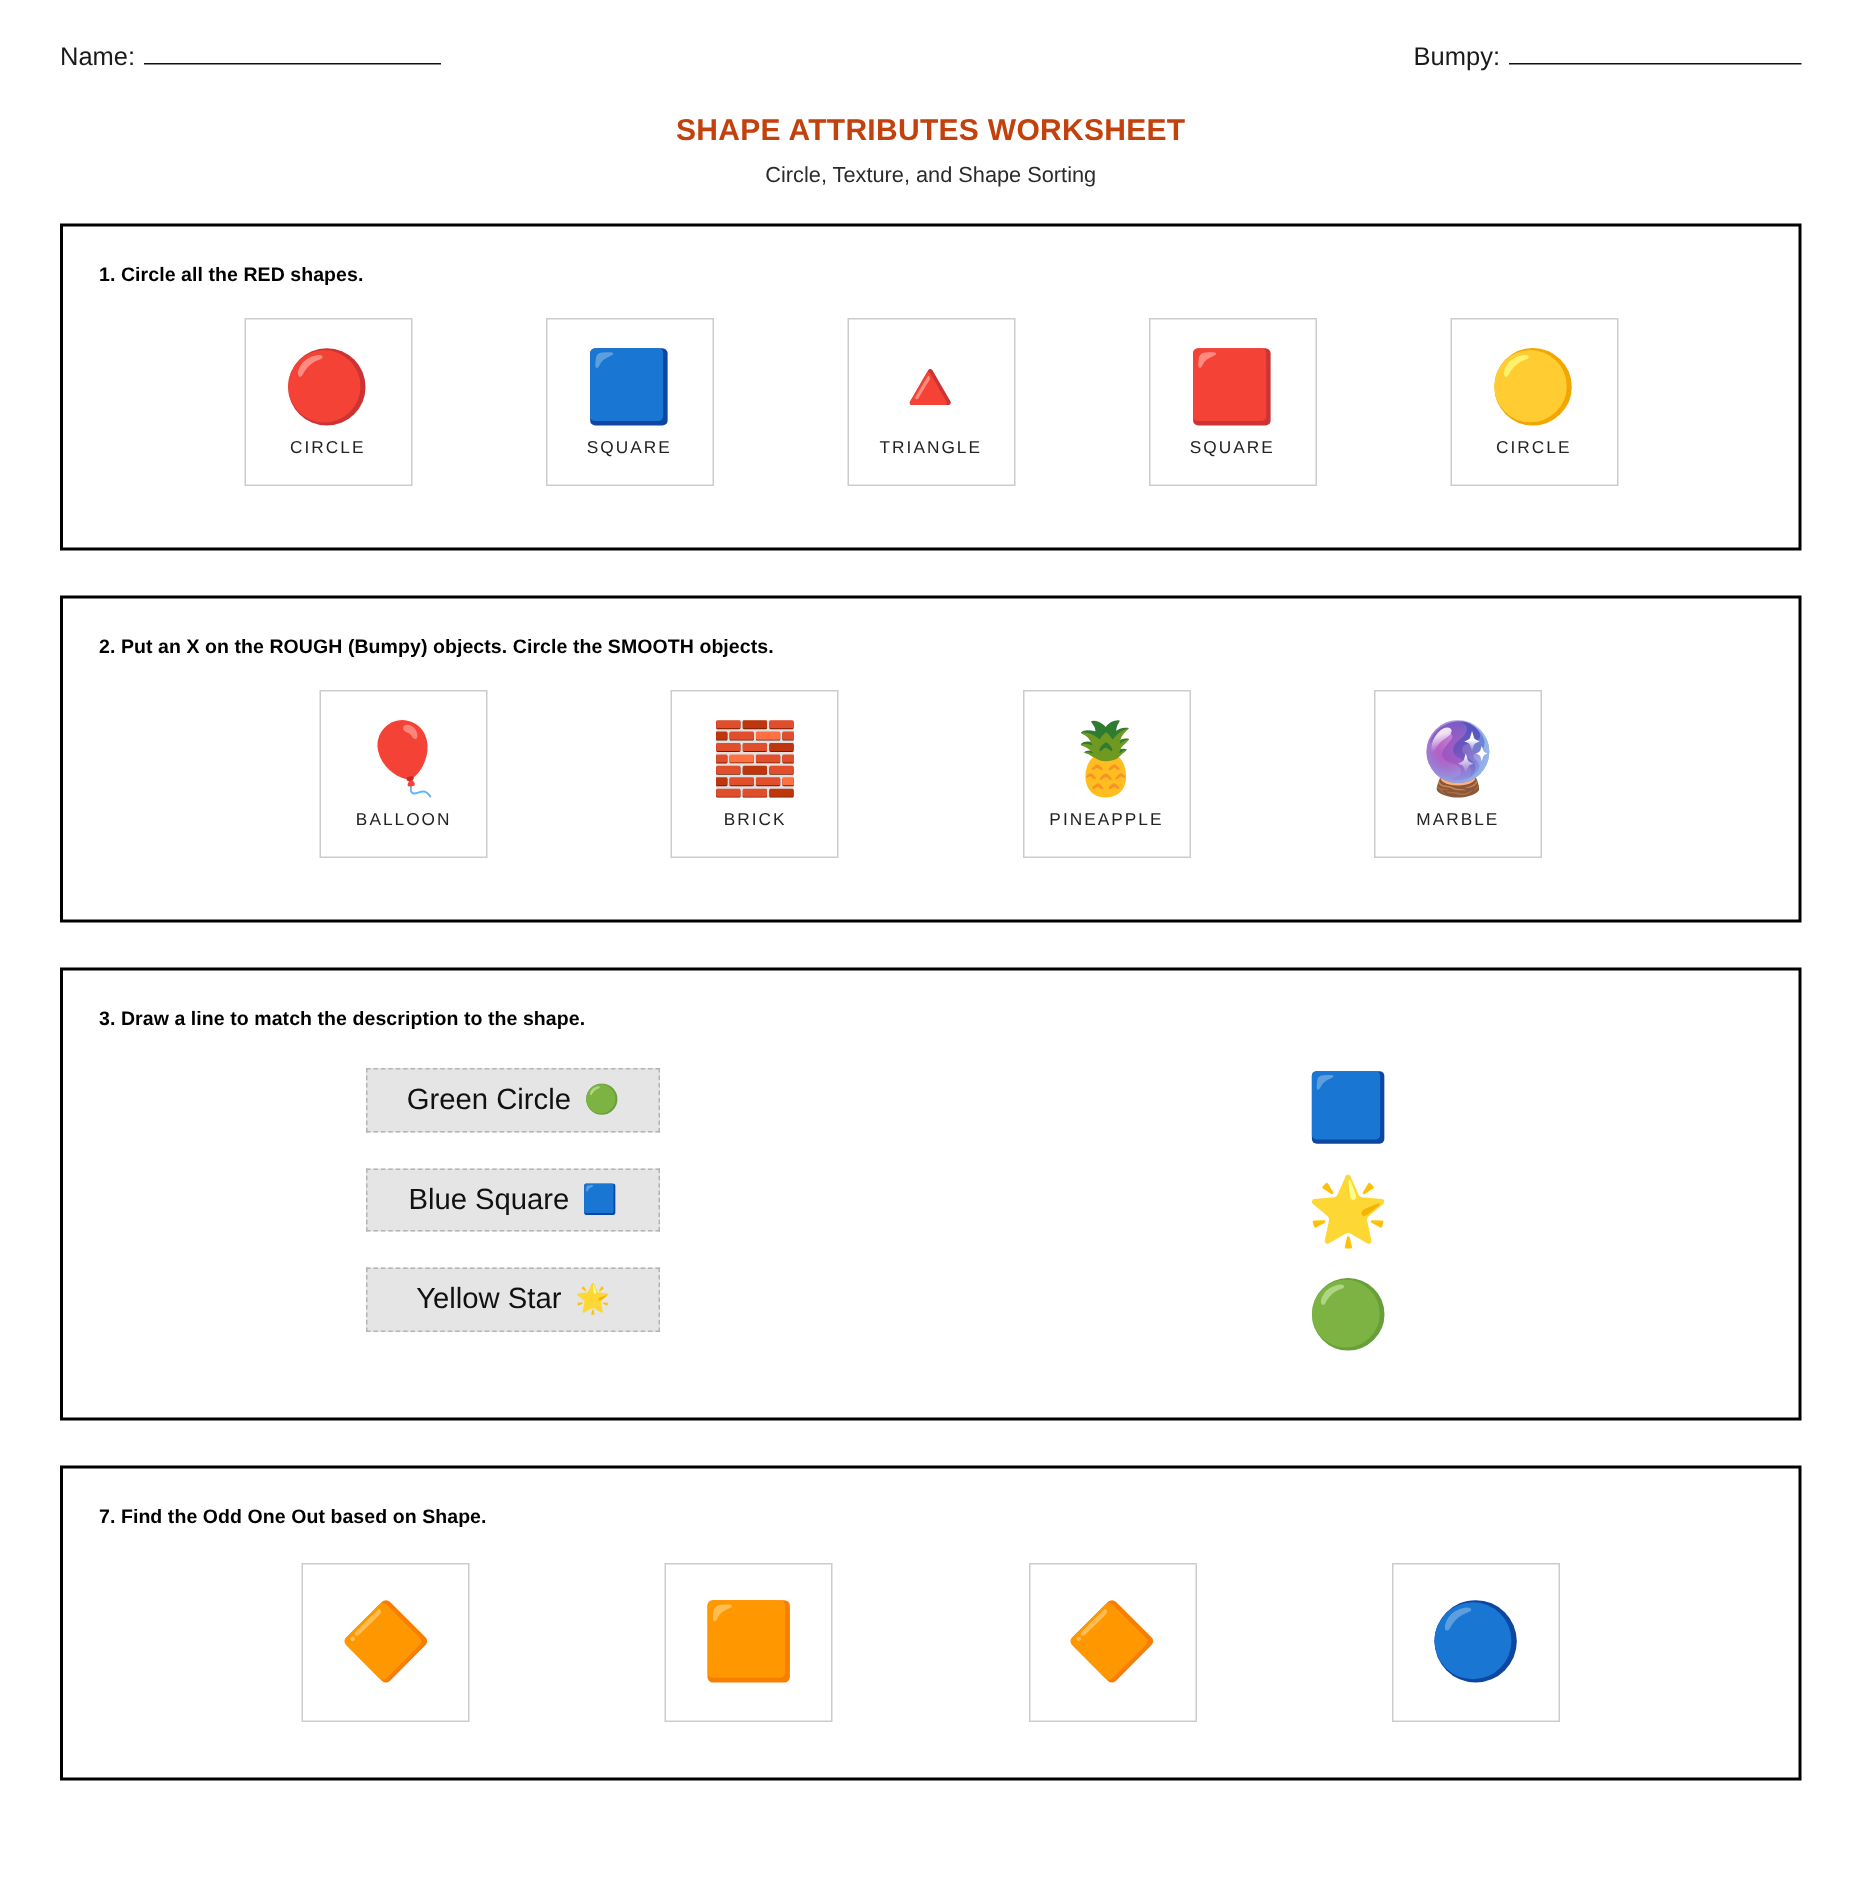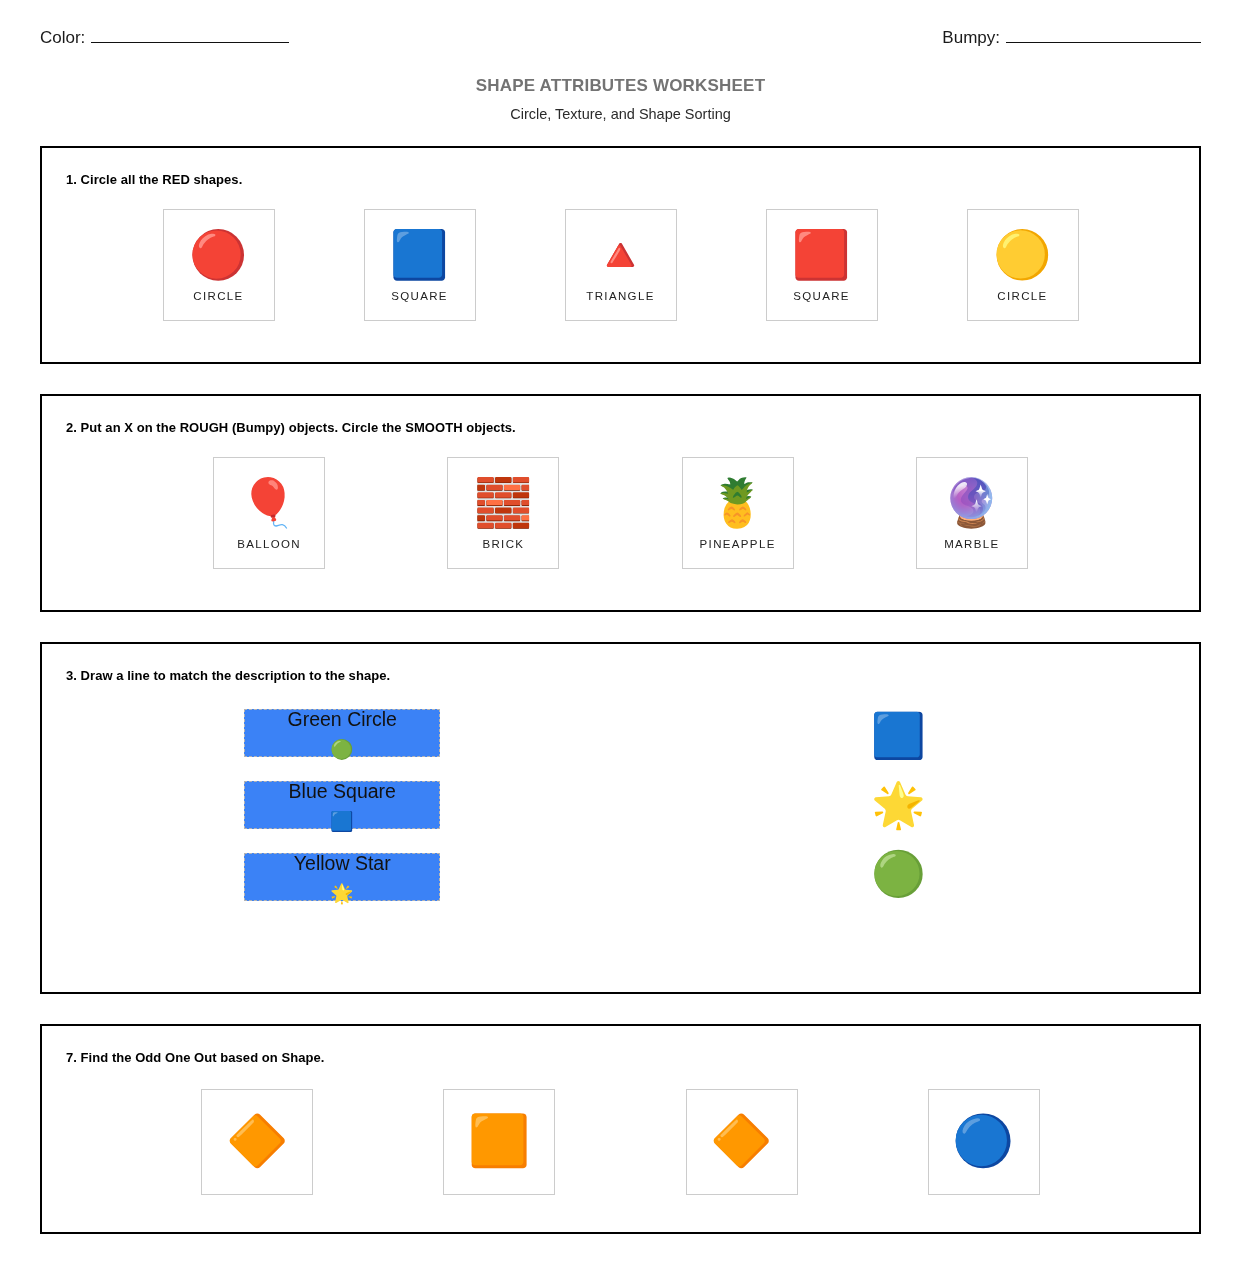--- a/index.html
+++ b/index.html
@@ -46,24 +46,24 @@
   }
   .rule-name { width: 198px; }
   .rule-date { width: 195px; }
 
   
   .title-block {
     text-align: center;
     margin-top: 14px;
   }
   .doc-title {
-    font-size: 17px;
+    font-size: 20px;
     font-weight: bold;
     letter-spacing: 0.2px;
-    color: #737373;
+    color: #c2410c;
     margin: 0;
   }
   .doc-subtitle {
     font-size: 14.5px;
     color: #2b2b2b;
     margin-top: 10px;
   }
 
   
   .sections { margin-top: 24px; }
@@ -118,21 +118,21 @@
 
   
   #section-1 { height: 218px; }
   #section-1 .card-row { padding: 0 54px; }
 
   
   #section-2 { height: 218px; }
   #section-2 .card-row { padding: 0 88px; }
 
   
-  #section-3 { height: 352px; }
+  #section-3 { height: 302px; }
   .match-body {
     display: flex;
     margin-top: 14px;
     height: 212px;
   }
   .match-left {
     width: 50%;
     display: flex;
     flex-direction: column;
     align-items: center;
@@ -142,31 +142,30 @@
   .match-right {
     width: 50%;
     display: flex;
     flex-direction: column;
     align-items: center;
     justify-content: flex-start;
     padding-top: 4px;
   }
   .match-chip {
     border: 1.3px dashed #b4b4b4;
-    background: #3b82f6;
+    background: #e5e5e5;
     width: 196px;
     height: 48px;
     display: flex;
     align-items: center;
     justify-content: center;
     gap: 9px;
     margin-bottom: 24px;
     font-size: 19.5px;
     color: #111;
-    flex-direction: column;
   }
   .match-chip .chip-glyph { font-size: 19px; line-height: 1; }
   .match-target {
     height: 72px;
     display: flex;
     align-items: center;
     justify-content: center;
     font-size: 44px;
     line-height: 1;
     width: 90px;
@@ -181,21 +180,21 @@
   }
   #section-4 .card-glyph { font-size: 50px; height: 100%; }
 </style>
 </head>
 <body>
 
 <div class="page">
 
   <div class="namedate-row">
     <div class="field">
-      <span class="field-label">Color:</span>
+      <span class="field-label">Name:</span>
       <span class="field-rule rule-name"></span>
     </div>
     <div class="field">
       <span class="field-label">Bumpy:</span>
       <span class="field-rule rule-date"></span>
     </div>
   </div>
 
   <div class="title-block">
     <h1 class="doc-title">SHAPE ATTRIBUTES WORKSHEET</h1>

